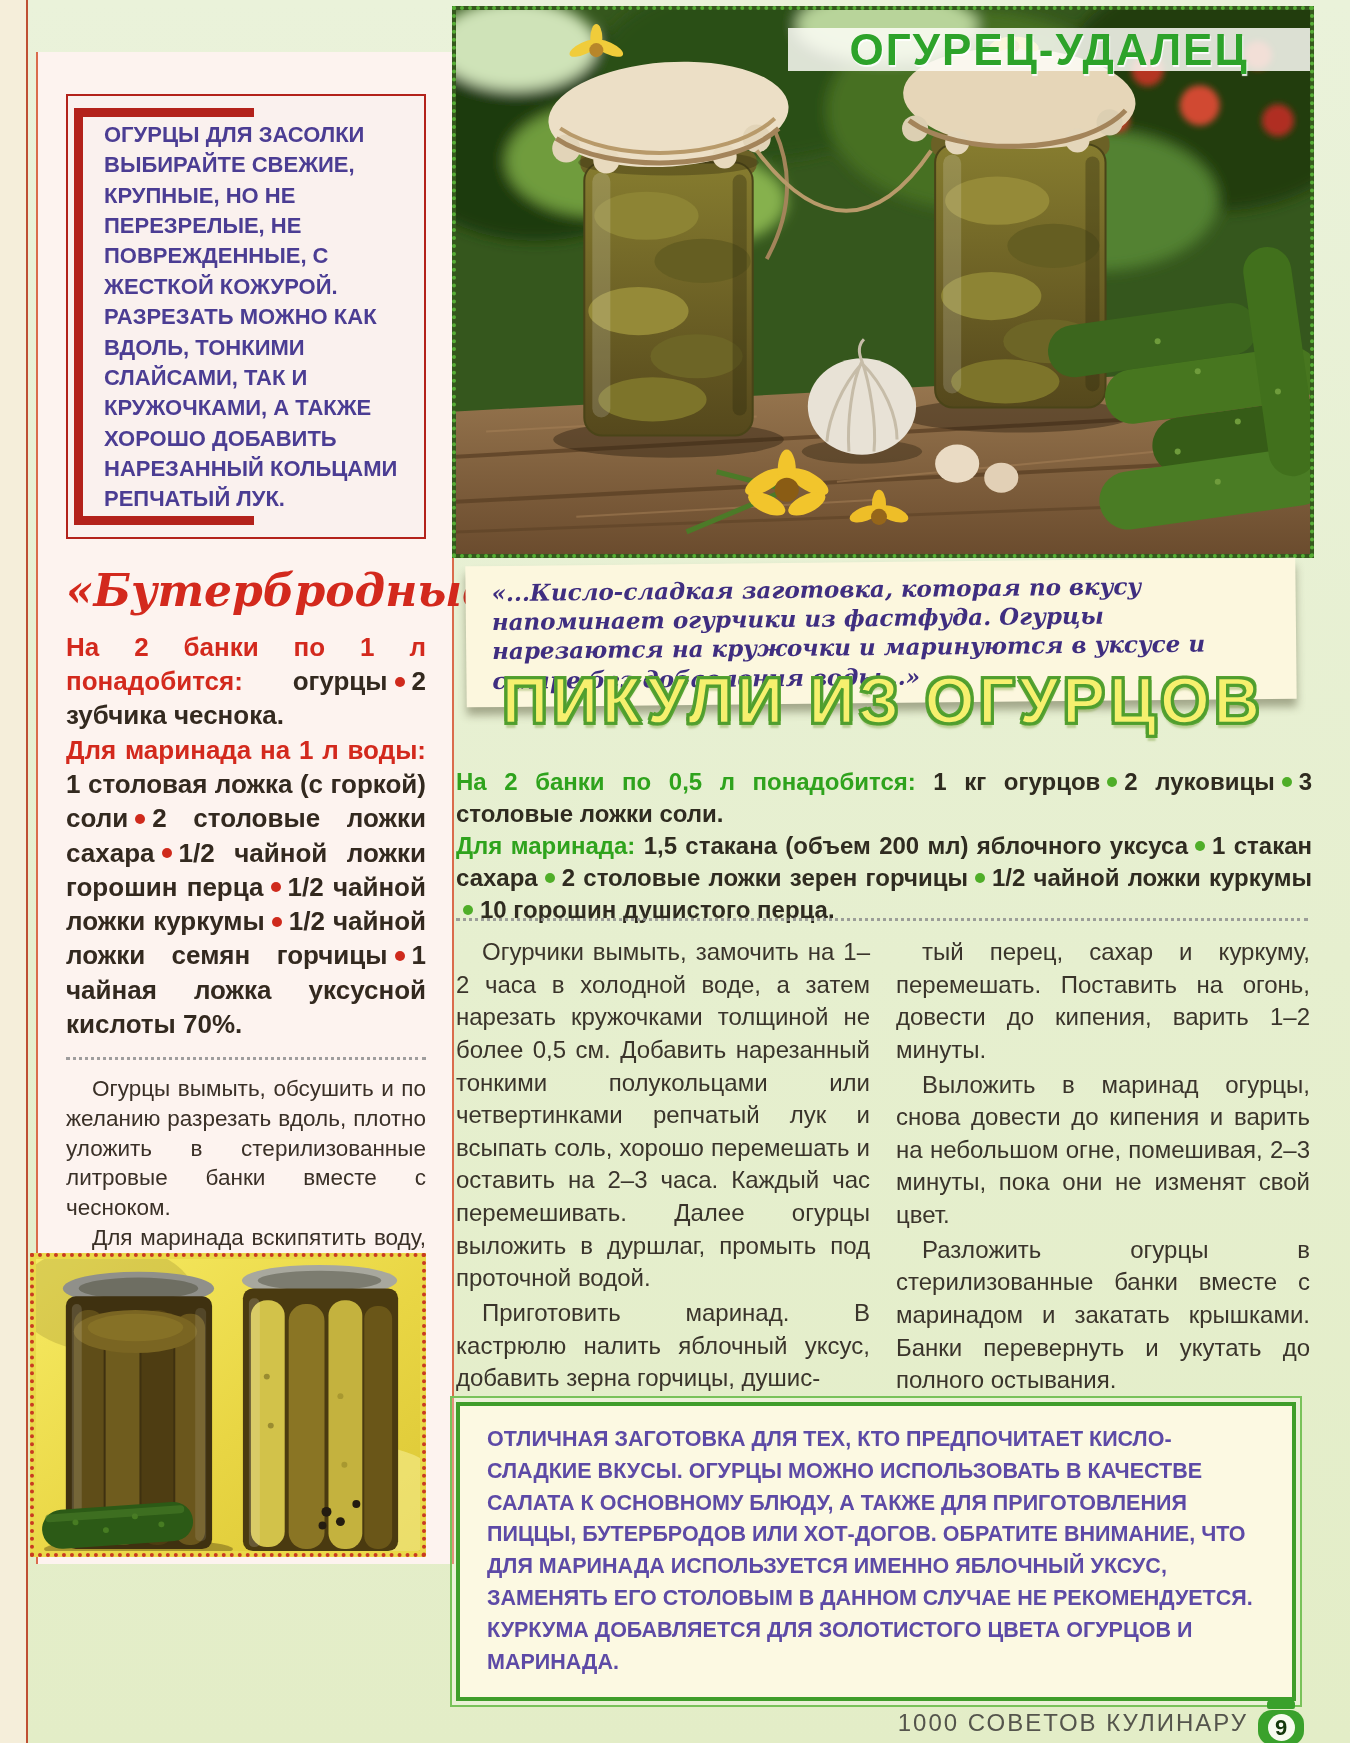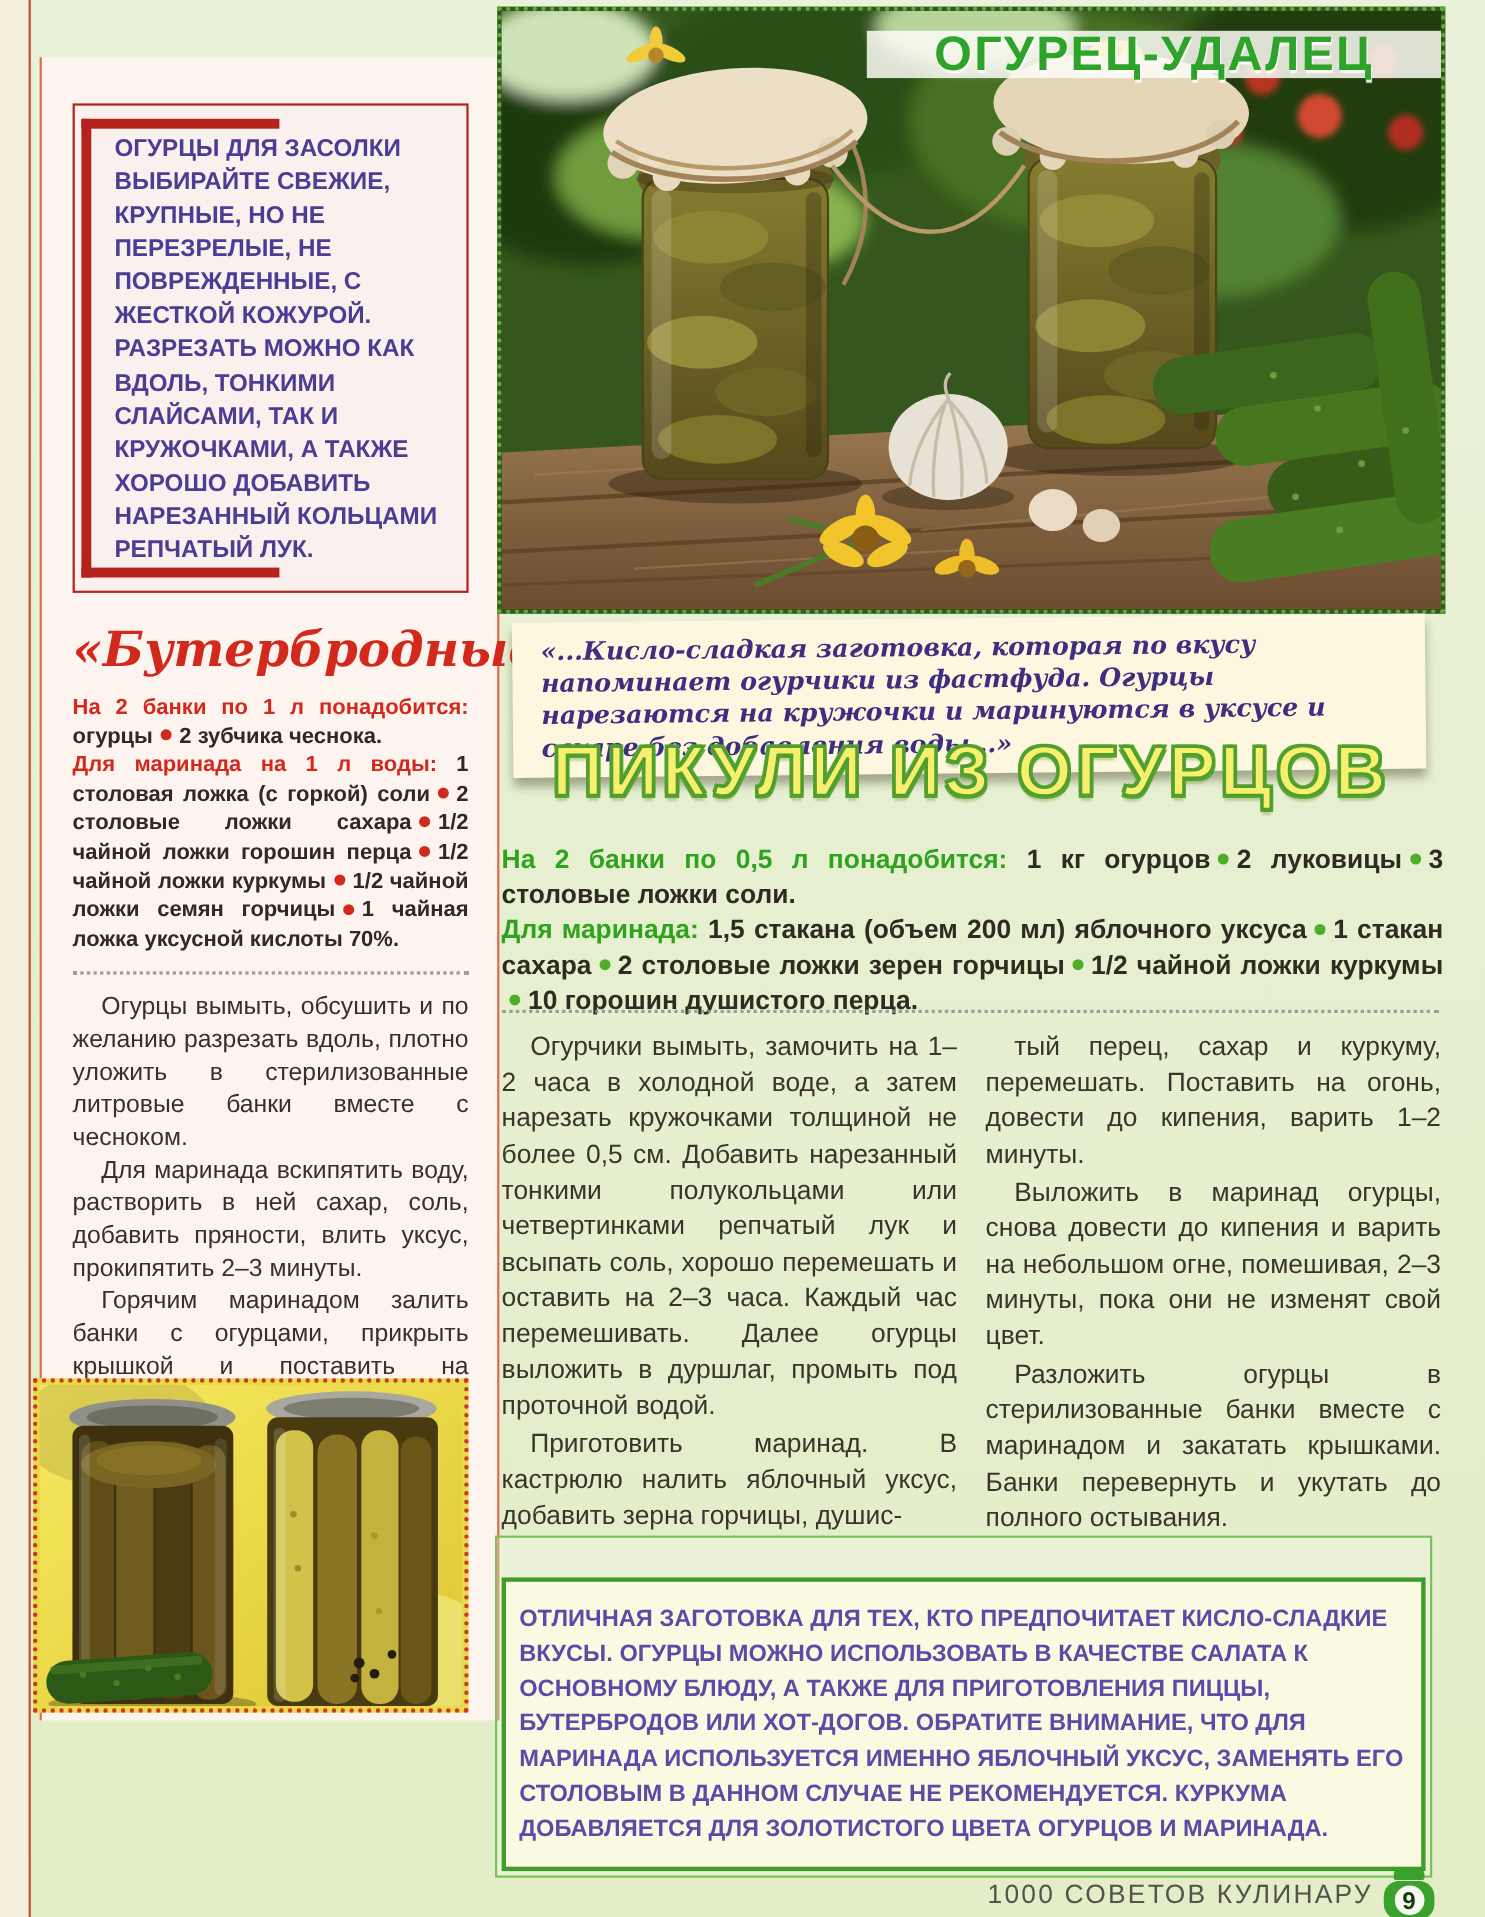--- a/index.html
+++ b/index.html
@@ -28,21 +28,21 @@
   .tb-bar-bottom { position:absolute; left:6px; bottom:12px; width:180px; height:9px; background:#b3221b; }
   .tip-text {
     margin:0; font-size:22px; line-height:1.38; font-weight:bold;
     color:#4b3d93; text-transform:uppercase;
   }
   .recipe-title {
     margin:26px 0 0 0; text-align:center;
     font-family:"DejaVu Serif", serif; font-style:italic; font-weight:bold;
     font-size:44px; color:#d3291d;
   }
-  .ing { margin:14px 0 0 0; font-size:20px; line-height:1.32; font-weight:bold;
+  .ing { margin:14px 0 0 0; font-size:26px; line-height:1.32; font-weight:bold;
     color:#33291f; text-align:justify; }
   .ing .lead { font-weight:bold; }
   .ing-left .lead { color:#d3291d; }
   .ing-main .lead { color:#2fa31d; }
   .bullet { display:inline-block; width:10px; height:10px; border-radius:50%;
     margin:0 7px 3px 7px; vertical-align:middle; }
   .ing-left .bullet { background:#cf2a1c; }
   .ing-main .bullet { background:#4fae28; }
   .divider { height:0; border-top:3px dotted #8f8f8f; margin:16px 0 14px 0; opacity:.85; }
   .body-par { margin:0; font-size:22.5px; line-height:1.32; color:#3a3027;
@@ -91,21 +91,21 @@
     border-top:3px dotted #8f8f8f; opacity:.85; }
   .cols { position:absolute; left:456px; top:936px; width:854px; display:flex; gap:26px; }
   .col { flex:1; }
   .col .body-par { font-size:24px; line-height:1.36; color:#3a342b; }
   .col .body-par + .body-par { margin-top:2px; }
   
   .note-outer {
     position:absolute; left:450px; top:1396px; width:852px; box-sizing:border-box;
     border:2px solid #79c25a; padding:4px; background:rgba(255,255,255,.25);
   }
-  .note-inner { border:4px solid #3f9e2a; background:#fcf9e2; padding:18px 12px;margin-top:32px; }
+  .note-inner { border:4px solid #3f9e2a; background:#fcf9e2; padding:18px 27px; }
   .note-text { margin:0; font-size:21.5px; line-height:1.48; font-weight:bold;
     color:#5d4aa6; text-transform:uppercase; }
   
   .footer { position:absolute; left:452px; top:1700px; width:852px;
     display:flex; justify-content:flex-end; align-items:center; gap:10px; }
   .footer-mag { font-size:24px; color:#54544c; letter-spacing:2px;margin-left:45px; }
   .jar-icon { position:relative; width:46px; height:46px; }
   .jar-lid { width:28px; height:9px; background:#3aa12c; border-radius:4px 4px 2px 2px;
     margin:0 auto; box-shadow:0 -3px 0 -1px #3aa12c; }
   .jar-body { width:46px; height:35px; background:#3aa12c; border-radius:14px;

